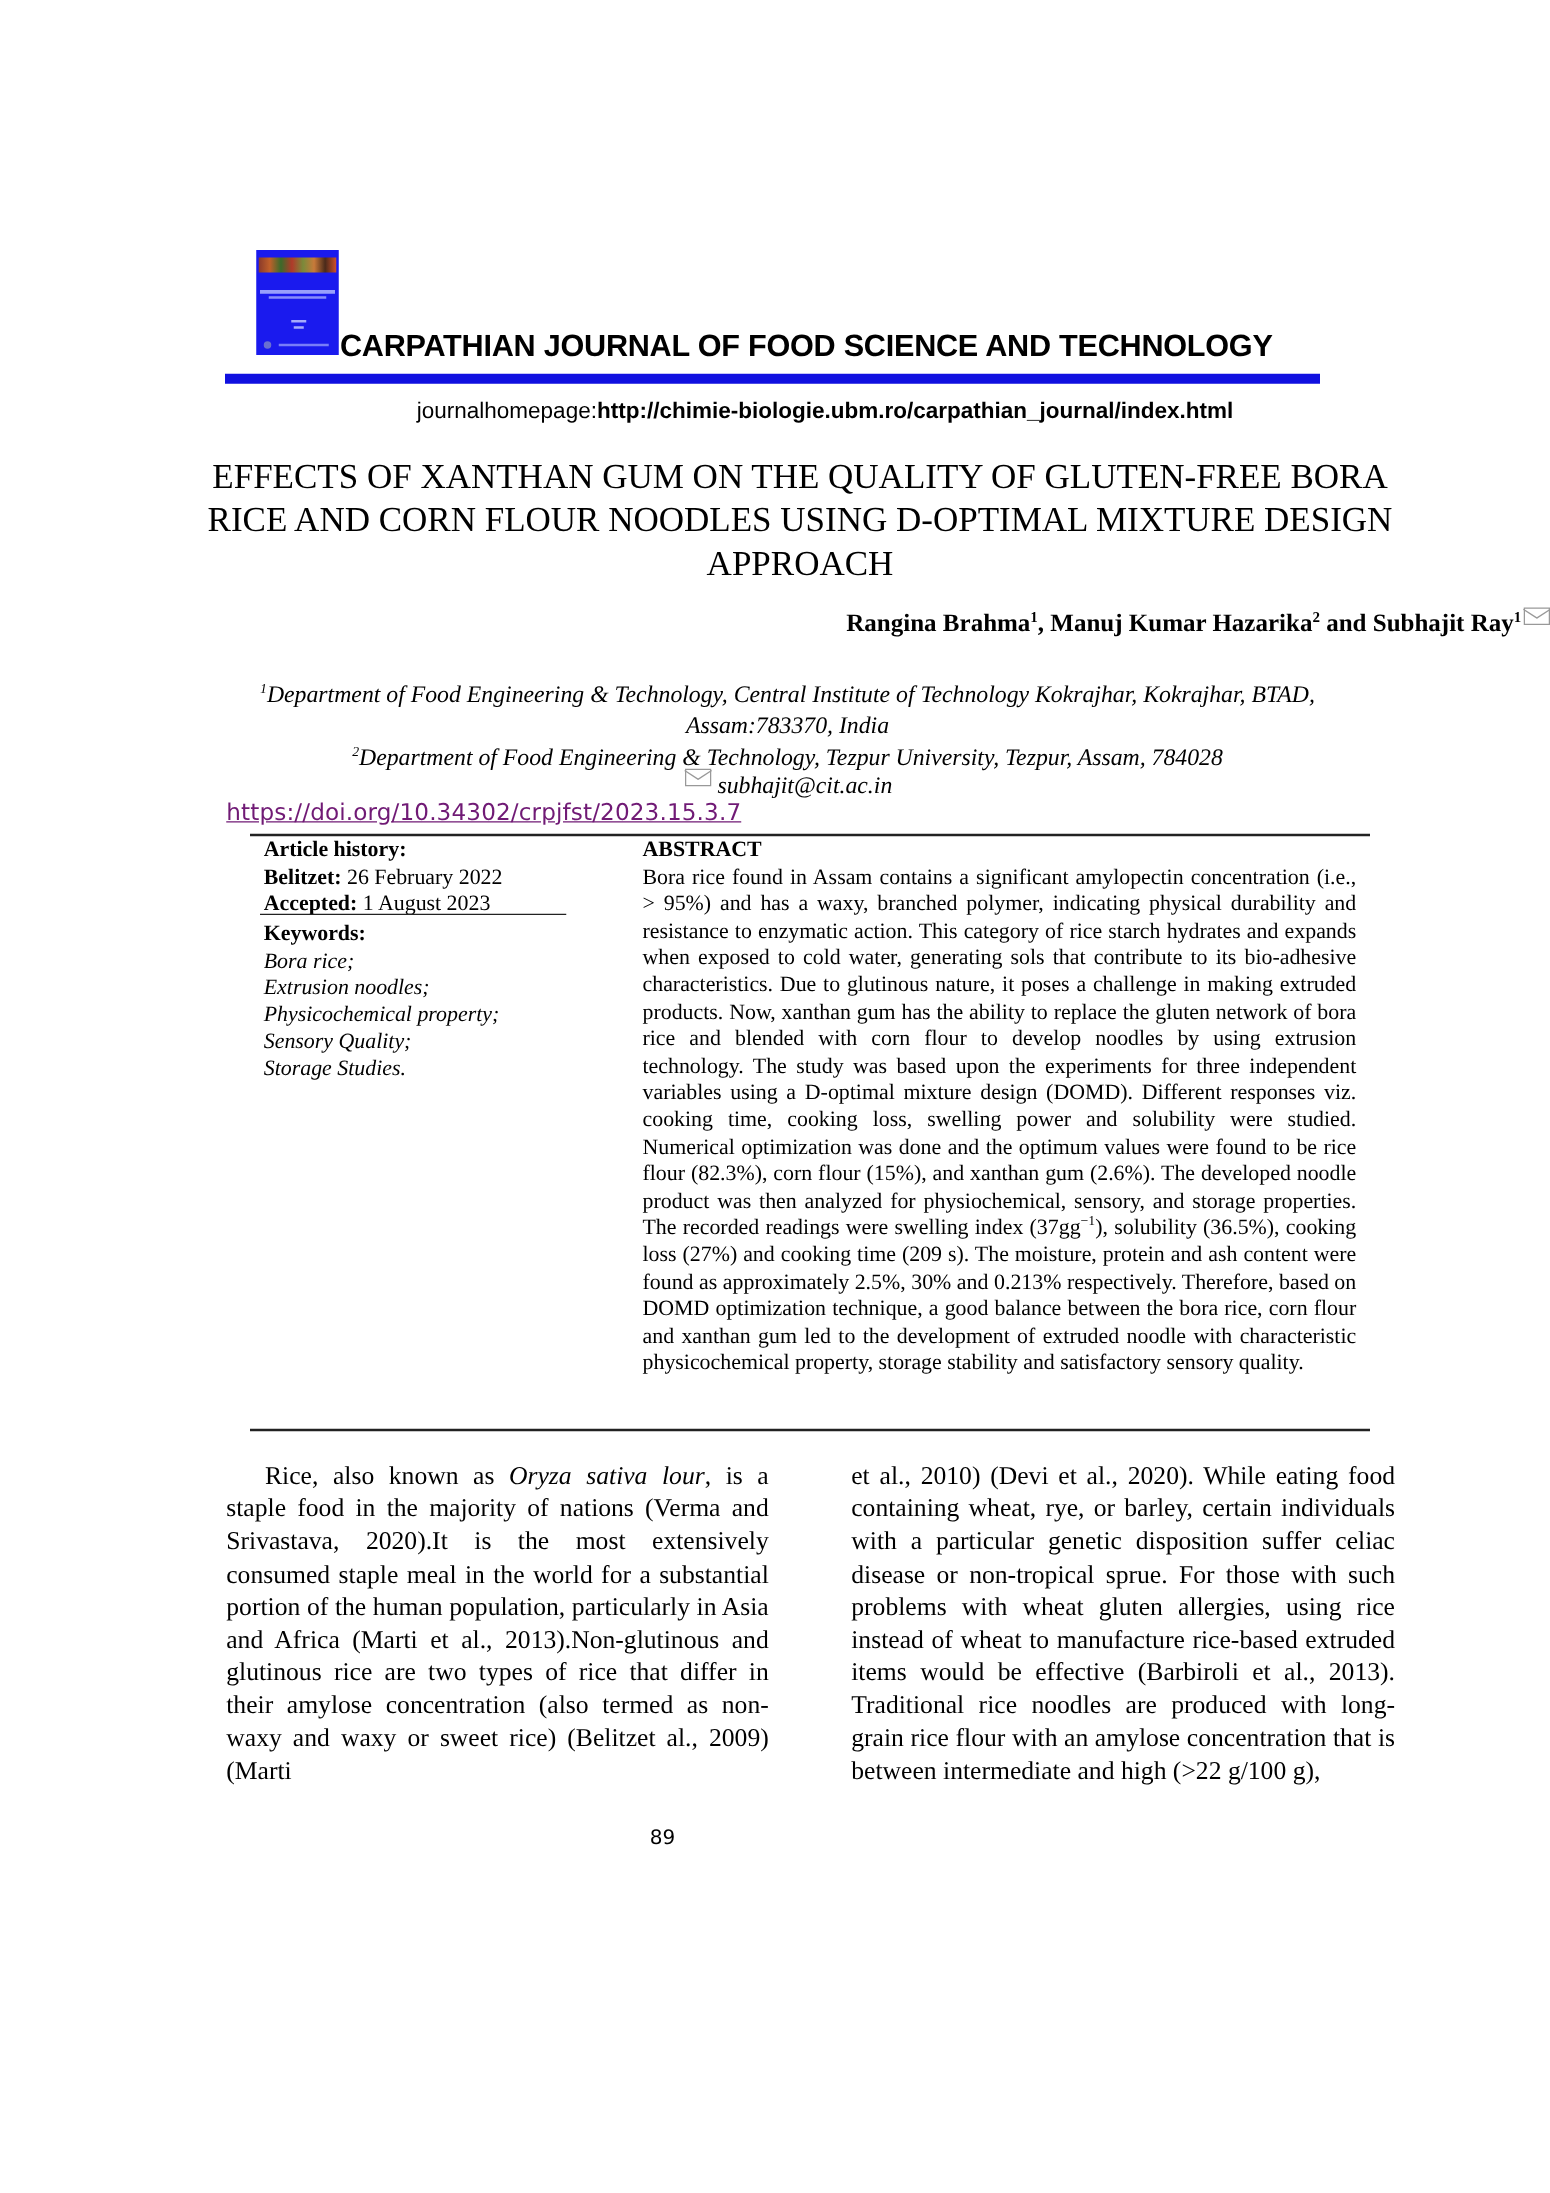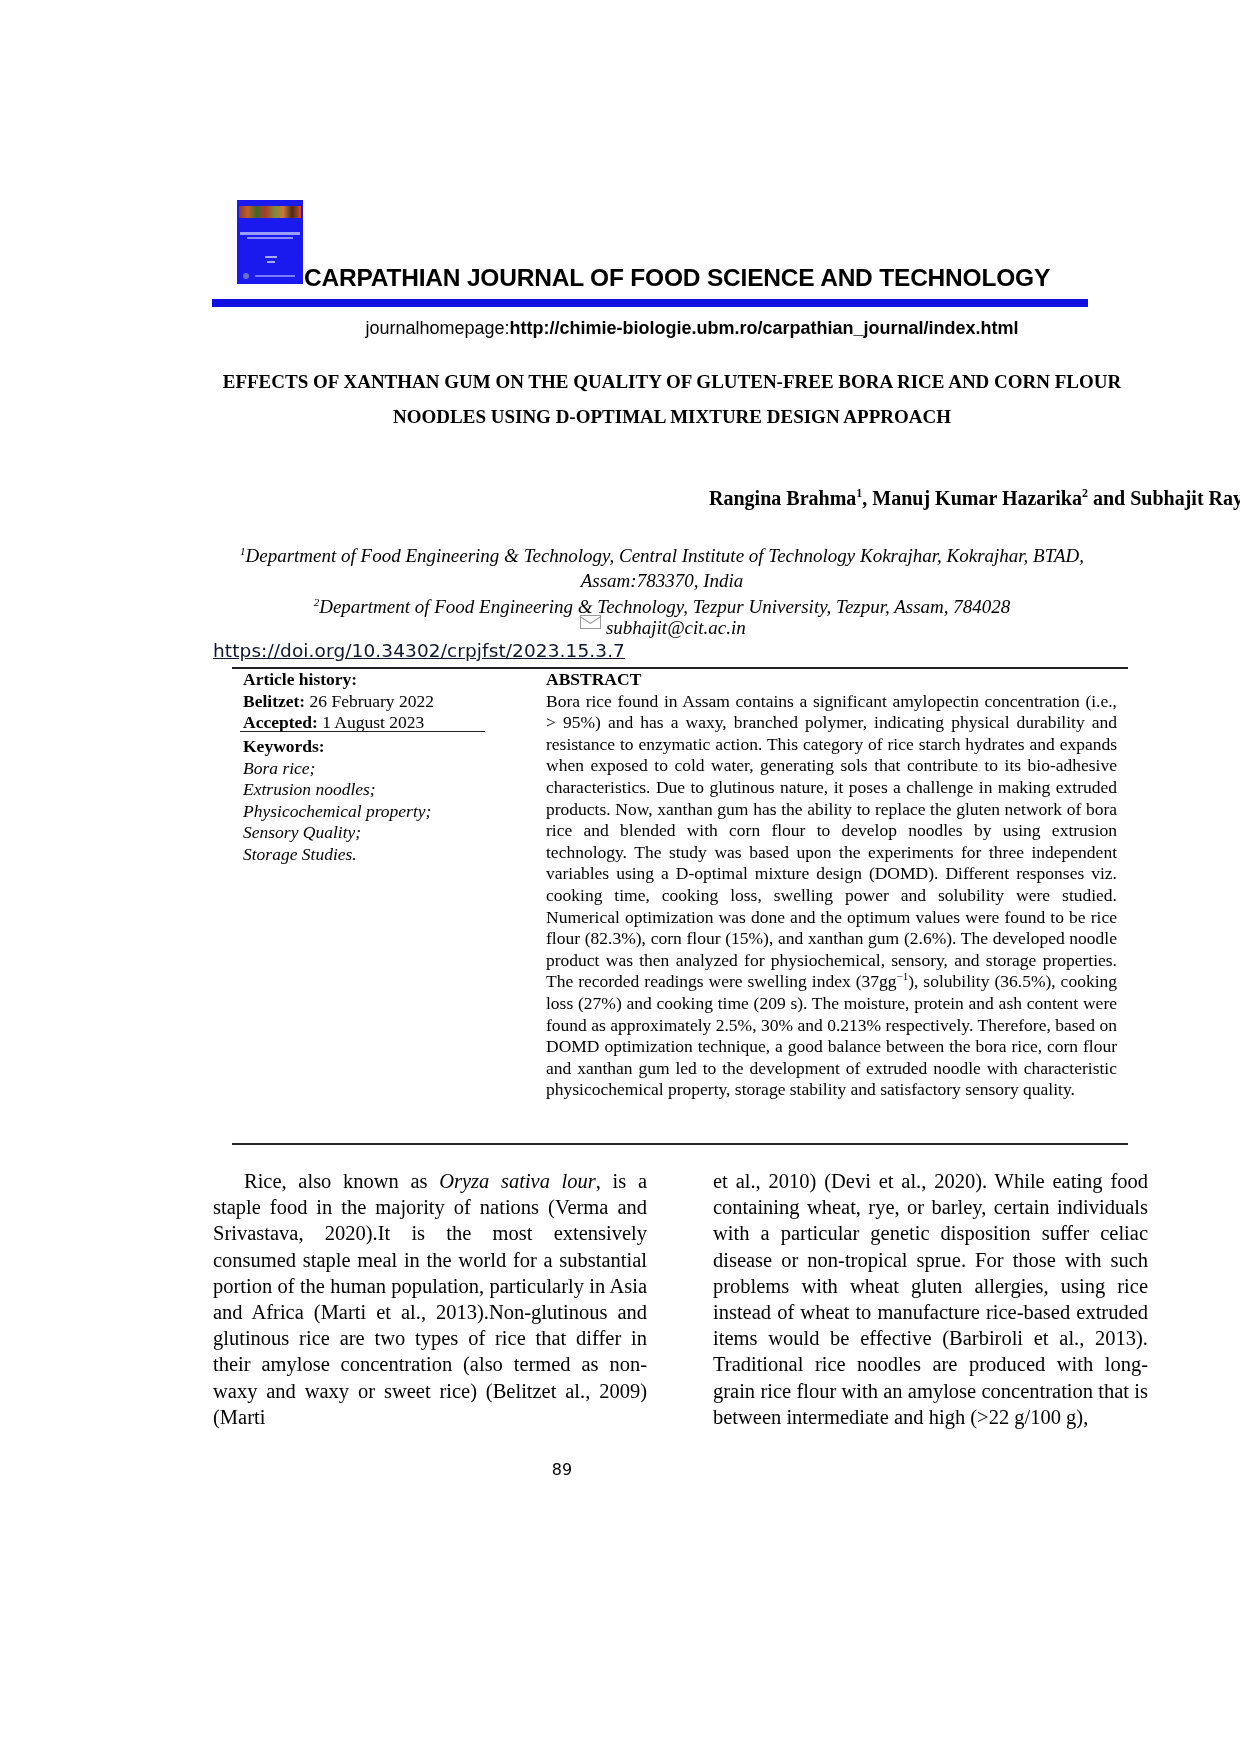--- a/index.html
+++ b/index.html
@@ -1,50 +1,50 @@
 <!DOCTYPE html>
 <html><head>
   <meta charset="utf-8">
   <style>
     html, body { margin: 0; padding: 0; background: #ffffff; }
     body { width: 1240px; height: 1754px; position: relative; overflow: hidden; color: #000; font-family: "Liberation Serif", serif; }
-    .abs { position: absolute; margin-left: 32px; }
+    .abs { position: absolute; }
 
     
     .cover { left: 205px; top: 200px; width: 66px; height: 84px; background: #1a1aee; overflow: hidden; }
     .cover .strip { position:absolute; left:2px; top:6px; width:62px; height:12px;
       background: linear-gradient(90deg,#8a3a2a,#c0602a,#3a6a2a,#b03a2a,#7a8a3a,#c87a3a,#4a2a1a,#d0502a); }
     .cover .t1 { position:absolute; left:3px; top:32px; width:60px; height:3px; background:#b8c0ff; opacity:.8; }
     .cover .t2 { position:absolute; left:10px; top:37px; width:46px; height:2px; background:#b8c0ff; opacity:.7; }
     .cover .t3 { position:absolute; left:28px; top:56px; width:12px; height:2px; background:#c8d0ff; opacity:.8; }
     .cover .t4 { position:absolute; left:30px; top:61px; width:8px; height:2px; background:#c8d0ff; opacity:.8; }
     .cover .t5 { position:absolute; left:18px; top:75px; width:40px; height:2px; background:#b8c0ff; opacity:.6; }
     .cover .logo { position:absolute; left:6px; top:73px; width:6px; height:6px; border-radius:50%; background:#6a70d0; }
 
     .journal-name { left: 272px; top: 264px; font-family: "Liberation Sans", sans-serif; font-weight: bold; font-size: 24.5px; letter-spacing: -0.2px; white-space: nowrap; }
     .blue-rule { left: 180px; top: 299px; width: 876px; height: 8px; background: #1010e0; }
     .homepage { left: 0; width: 1240px; top: 318px; text-align: center; font-family: "Liberation Sans", sans-serif; font-size: 18px; padding-left: 40px; }
     .homepage b { font-weight: bold; }
 
     
-    .title { left: 160px; width: 960px; top: 364px; text-align: center; font-weight: bold; font-size: 19px; line-height: 35px; }
+    .title { left: 160px; width: 960px; top: 364px; text-align: center; font-weight: normal; font-size: 28px; line-height: 35px; }
     .authors { left: 0; width: 1240px; top: 486px; text-align: right; font-weight: bold; font-size: 20px; }
     .authors sup { font-size: 12px; }
     .env { display:inline-block; width: 19px; height: 12px; border:1px solid #999; position:relative; vertical-align: 5px; margin-left: 2px; }
     .env:before, .env:after { content:""; position:absolute; top:0; width:13px; height:1px; background:#999; }
     .env:before { left:-1px; transform-origin: left top; transform: rotate(33deg); }
     .env:after { right:-1px; transform-origin: right top; transform: rotate(-33deg); }
 
     .affil { left: 150px; width: 960px; text-align: center; font-style: italic; font-size: 19px; line-height: 25px; }
     .affil sup { font-size: 11px; }
     .aff1 { top: 539px; }
     .aff2 { top: 590px; }
     .email { top: 615px; }
 
-    .doi { left: 181px; top: 640px; font-family: "DejaVu Sans", sans-serif; font-size: 18.5px; color: #0f172a; text-decoration: underline; white-space: nowrap; letter-spacing: 0.1px; }
+    .doi { left: 181px; top: 640px; font-family: "DejaVu Sans", sans-serif; font-size: 18.5px; color: #701a75; text-decoration: underline; white-space: nowrap; letter-spacing: 0.1px; }
 
     
     .rule-top { left: 200px; top: 667px; width: 896px; height: 2px; background: #222; }
     .rule-mid { left: 208px; top: 731px; width: 245px; height: 1px; background: #222; }
     .rule-bot { left: 200px; top: 1143px; width: 896px; height: 2px; background: #222; }
 
     .history { left: 211px; top: 669px; font-size: 17.5px; line-height: 21.5px; }
     .history .h { font-weight: bold; }
     .keywords { left: 211px; top: 736px; font-size: 17.5px; line-height: 21.5px; }
     .keywords .h { font-weight: bold; }

